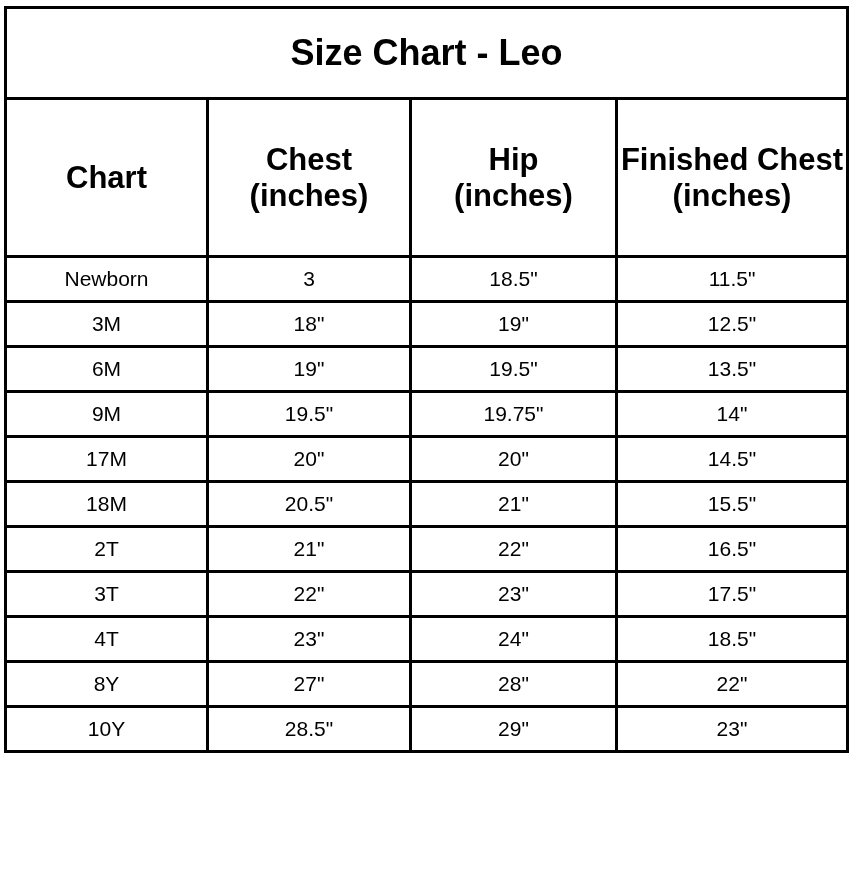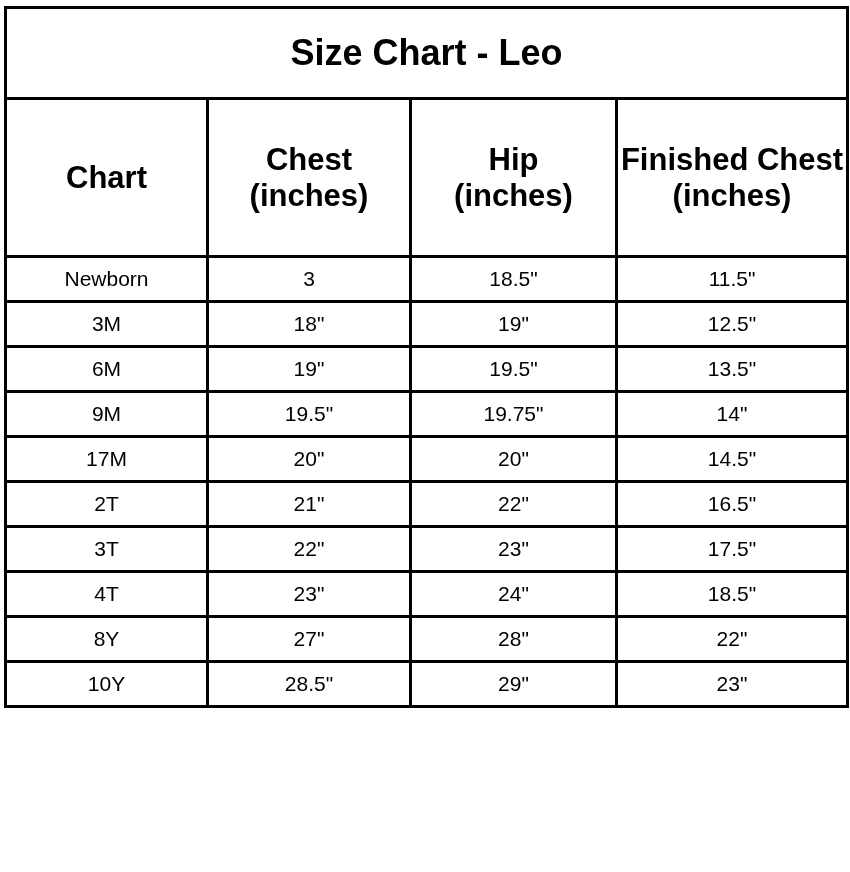--- a/index.html
+++ b/index.html
@@ -121,20 +121,26 @@
         <td class="data-cell">19.75"</td>
         <td class="data-cell">14"</td>
       </tr>
       <tr>
         <td class="data-cell">17M</td>
         <td class="data-cell">20"</td>
         <td class="data-cell">20"</td>
         <td class="data-cell">14.5"</td>
       </tr>
       <tr>
+        <td class="data-cell">18M</td>
+        <td class="data-cell">20.5"</td>
+        <td class="data-cell">21"</td>
+        <td class="data-cell">15.5"</td>
+      </tr>
+      <tr>
         <td class="data-cell">2T</td>
         <td class="data-cell">21"</td>
         <td class="data-cell">22"</td>
         <td class="data-cell">16.5"</td>
       </tr>
       <tr>
         <td class="data-cell">3T</td>
         <td class="data-cell">22"</td>
         <td class="data-cell">23"</td>
         <td class="data-cell">17.5"</td>

